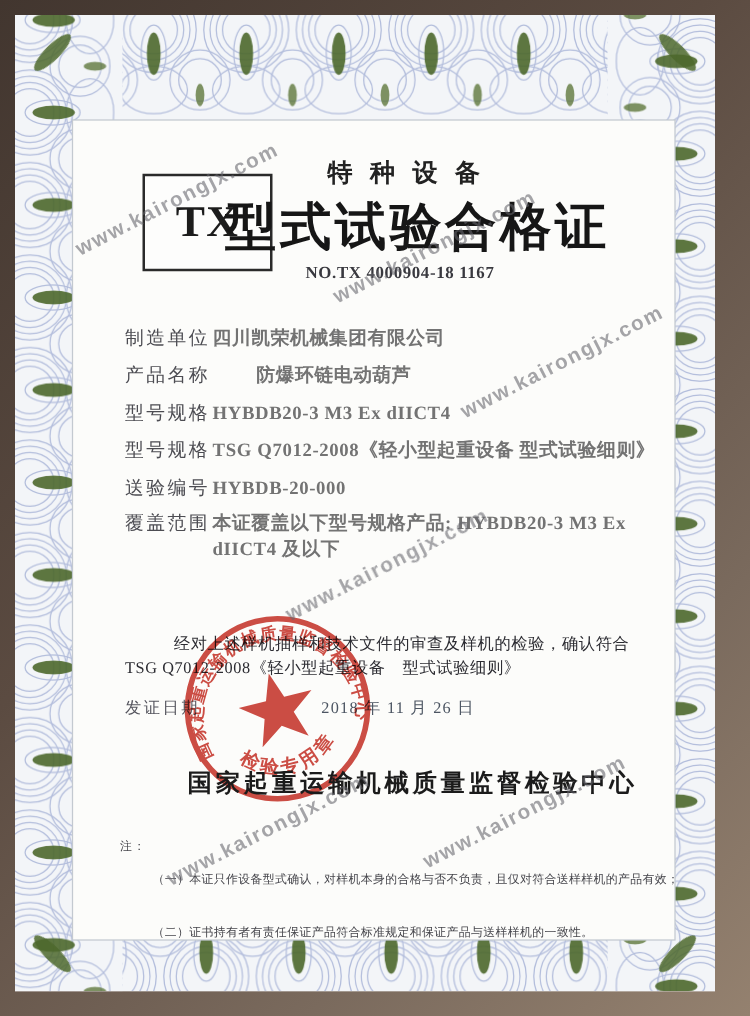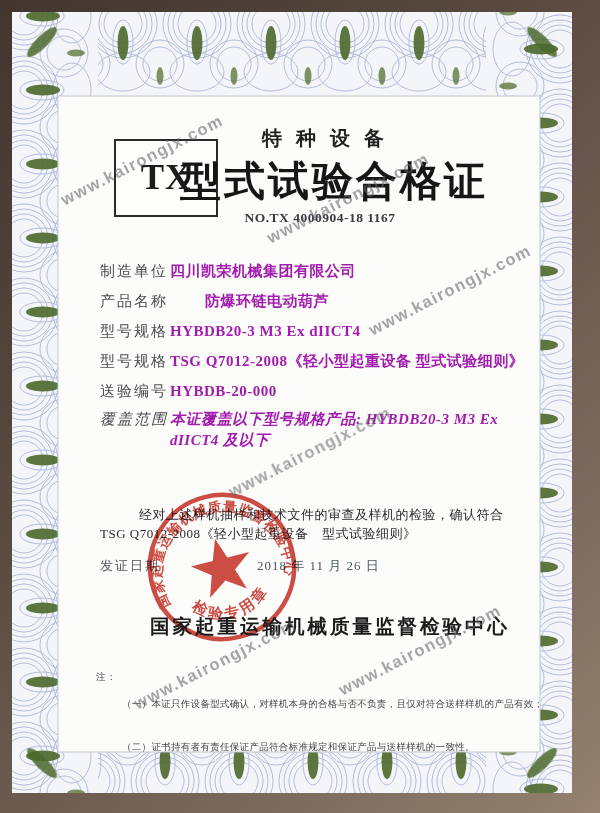--- a/index.html
+++ b/index.html
@@ -26,21 +26,21 @@
     display:flex;align-items:center;justify-content:center;background:rgba(255,255,255,.35);
   }
   .tx-box span{font-size:35px;font-weight:bold;color:#1c1c1c;letter-spacing:1px;}
   .main-title{
     top:142px;left:322px;font-size:41px;font-weight:bold;color:#161616;letter-spacing:3px;
   }
   .cert-no{top:198px;left:308px;font-size:13.5px;color:#39393f;font-weight:bold;letter-spacing:.5px;}
 
   .field-row{left:88px;display:flex;font-size:15px;line-height:20px;}
   .field-label{width:70px;color:#4c4c52;letter-spacing:2px;flex:none;}
-  .field-value{color:#a21caf;font-weight:bold;letter-spacing:.5px;}
+  .field-value{color:#737373;font-weight:bold;letter-spacing:.5px;}
   .field-value.wrap{width:345px;white-space:normal;line-height:21px;}
 
   .statement{
     left:88px;top:458px;width:414px;font-size:13px;line-height:18.5px;color:#2c2c32;
     text-indent:3em;letter-spacing:.5px;margin-top:36px;
   }
   .issue-label{left:88px;top:545px;font-size:13px;color:#55555e;letter-spacing:2px;}
   .issue-date{left:245px;top:545px;font-size:13px;color:#4c5562;letter-spacing:1px;}
   .authority{
     top:601px;left:318px;font-size:19.5px;font-weight:bold;color:#1b1b1b;letter-spacing:3px;
@@ -131,21 +131,21 @@
       <div class="field-value">HYBDB20-3 M3 Ex dIICT4</div>
     </div>
     <div class="abs field-row" style="top:339px;">
       <div class="field-label">型号规格</div>
       <div class="field-value">TSG Q7012-2008《轻小型起重设备 型式试验细则》</div>
     </div>
     <div class="abs field-row" style="top:369px;">
       <div class="field-label">送验编号</div>
       <div class="field-value">HYBDB-20-000</div>
     </div>
-    <div class="abs field-row" style="top:397px;font-style:italic;">
+    <div class="abs field-row" style="top:397px;">
       <div class="field-label">覆盖范围</div>
       <div class="field-value wrap">本证覆盖以下型号规格产品: HYBDB20-3 M3 Ex dIICT4 及以下</div>
     </div>
 
     <div class="abs statement">经对上述样机抽样和技术文件的审查及样机的检验，确认符合 TSG Q7012-2008《轻小型起重设备　型式试验细则》</div>
 
     <div class="abs issue-label">发证日期</div>
     <div class="abs issue-date">2018 年 11 月 26 日</div>
 
     <svg class="abs stamp" width="170" height="170" viewBox="0 0 170 170">

